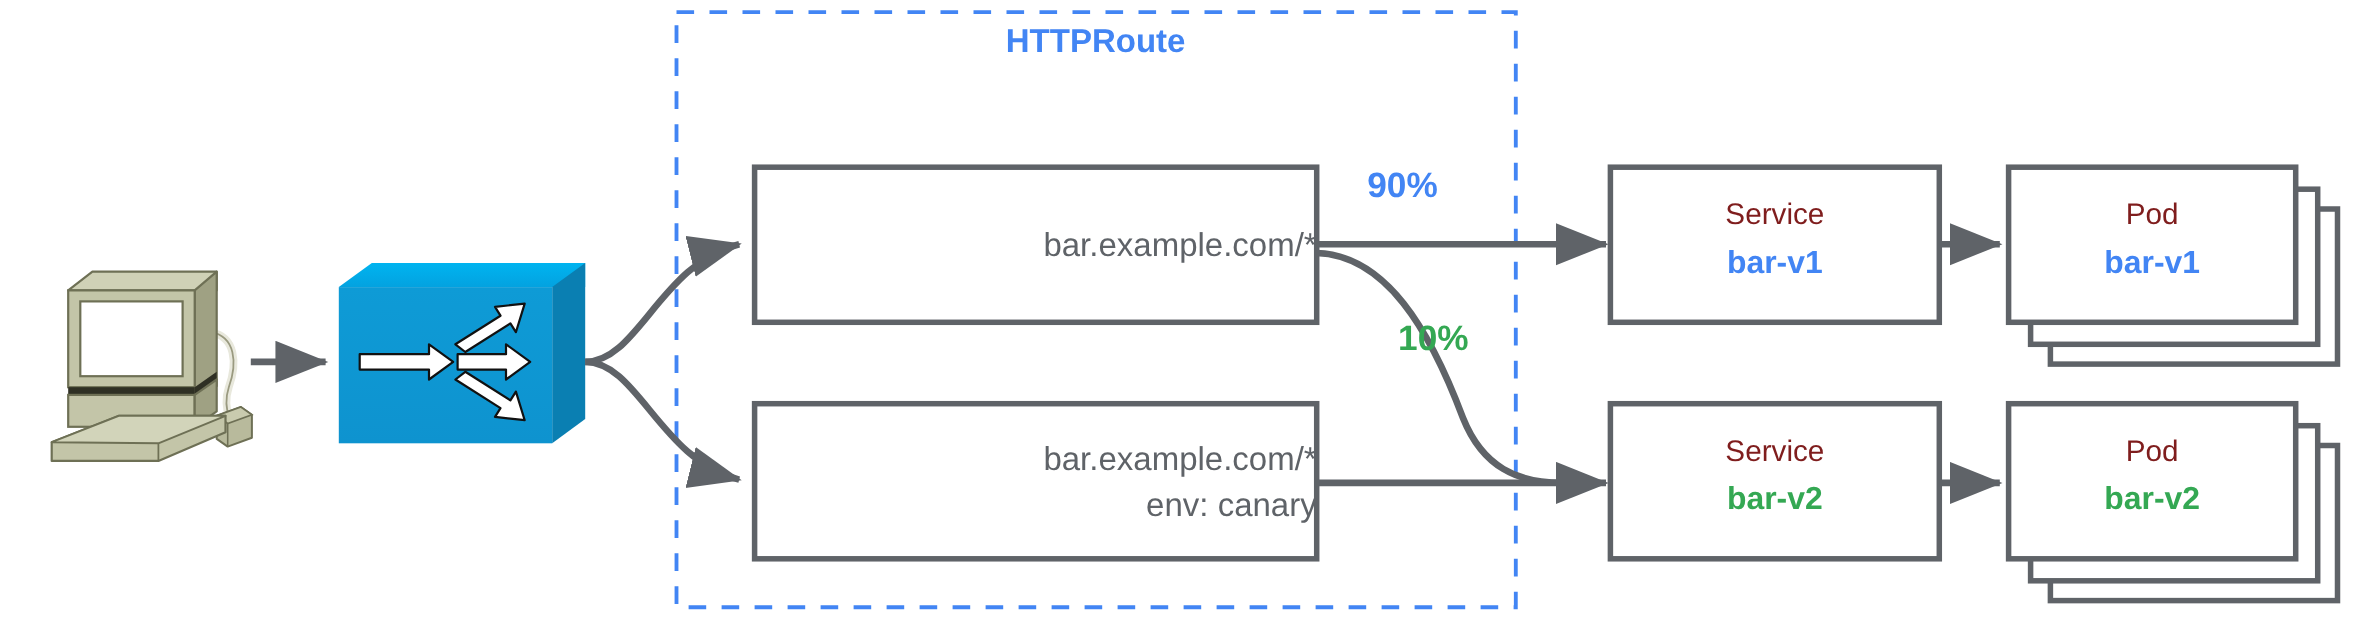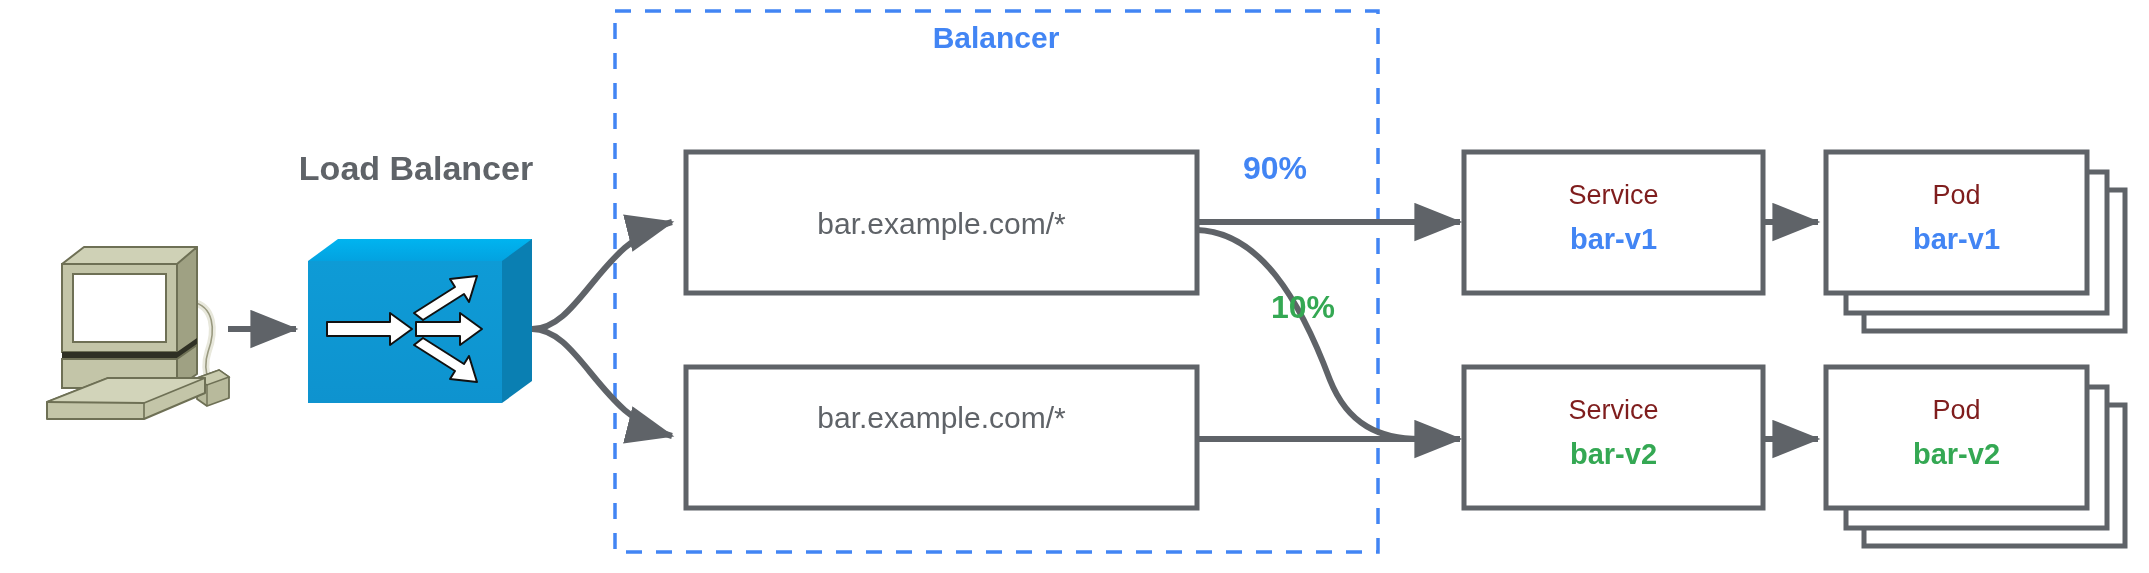--- a/index.html
+++ b/index.html
@@ -45,20 +45,21 @@
     line-height: 1.22;
   }
   .pct {
     font-size: 32px;
     font-weight: bold;
   }
   .box-text-main {
     font-size: 30px;
     font-weight: normal;
     color: #5F6368;
+    text-align: right;
   }
   .node-kind {
     font-size: 27px;
     color: #7f1d1d;
   }
   .node-name {
     font-size: 29px;
     font-weight: bold;
   }
 </style>
@@ -155,27 +156,27 @@
       <rect x="1826" y="152" width="261" height="141" fill="#FFFFFF" stroke="#5F6368" stroke-width="5"></rect>
     </g>
 
     <g>
       <rect x="1864" y="405" width="261" height="141" fill="#FFFFFF" stroke="#5F6368" stroke-width="5"></rect>
       <rect x="1846" y="387" width="261" height="141" fill="#FFFFFF" stroke="#5F6368" stroke-width="5"></rect>
       <rect x="1826" y="367" width="261" height="141" fill="#FFFFFF" stroke="#5F6368" stroke-width="5"></rect>
     </g>
   </svg>
 
-  <div class="lbl title-lb" style="left:266px; top:148px; width:300px;">Load Balancer</div>
 
-  <div class="lbl route-title" style="left:796px; top:20px; width:400px;">Balancer</div>
+  <div class="lbl route-title" style="left:796px; top:20px; width:400px;">HTTPRoute</div>
 
   <div class="lbl box-text-main" style="left:686px; top:206px; width:511px;">bar.example.com/*</div>
 
   <div class="lbl box-text-main" style="left:686px; top:400px; width:511px;">bar.example.com/*</div>
+  <div class="lbl box-text-main" style="left:686px; top:442px; width:511px;">env: canary</div>
 
   <div class="lbl pct lbl-blue" style="left:1215px; top:150px; width:120px; text-align:center;">90%</div>
   <div class="lbl pct lbl-green" style="left:1215px; top:289px; width:120px; text-align:right;">10%</div>
 
   <div class="lbl node-kind" style="left:1464px; top:180px; width:299px;">Service</div>
   <div class="lbl node-name lbl-blue" style="left:1464px; top:222px; width:299px;">bar-v1</div>
 
   <div class="lbl node-kind" style="left:1464px; top:395px; width:299px;">Service</div>
   <div class="lbl node-name lbl-green" style="left:1464px; top:437px; width:299px;">bar-v2</div>
 

